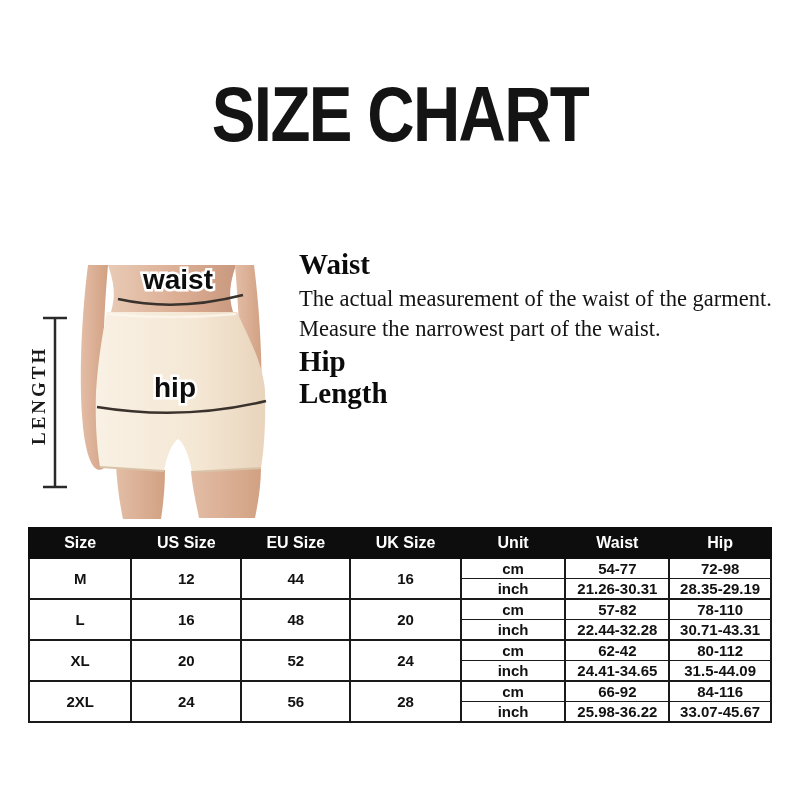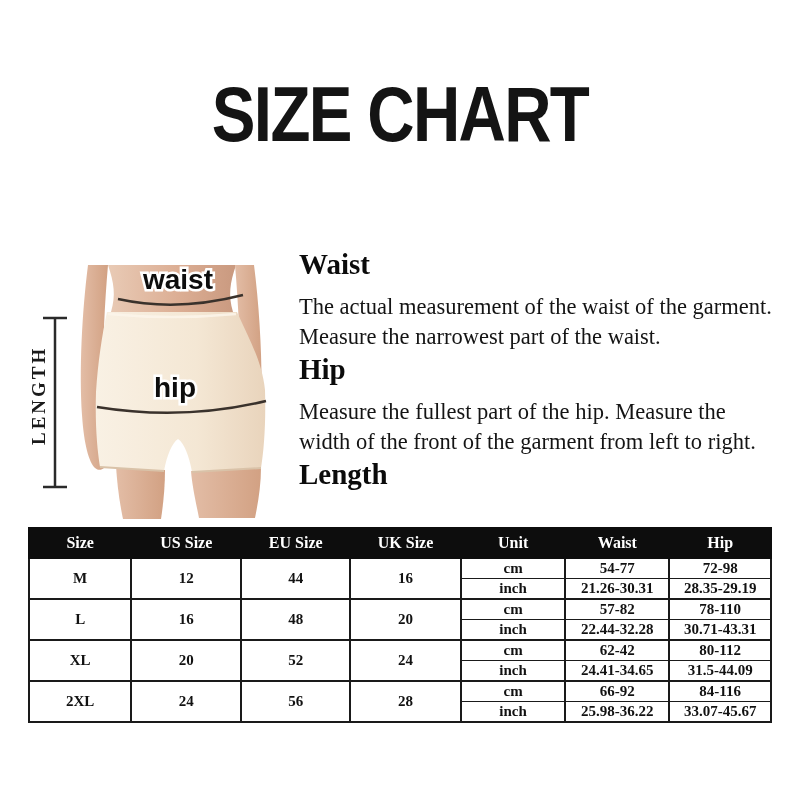--- a/index.html
+++ b/index.html
@@ -16,28 +16,28 @@
   }
   
   .figure-wrap{position:absolute;left:15px;top:240px;width:292px;height:288px;}
   
   .desc{position:absolute;left:299px;top:248px;width:500px;}
   .desc h3{
     margin:0;font-family:"Liberation Serif", serif;font-weight:bold;
     font-size:29px;line-height:32px;color:#0b0b0b;
   }
   .desc p{
-    margin:12px 0 1px 0;font-family:"Liberation Serif", serif;font-weight:normal;
+    margin:4px 0 1px 0;font-family:"Liberation Serif", serif;font-weight:normal;
     font-size:22.5px;line-height:30px;color:#141414;white-space:pre-line;
   }
   
   .size-table-wrap{position:absolute;left:28px;top:527px;width:744px;}
   table.size-table{
     width:744px;border-collapse:collapse;table-layout:fixed;
-    font-family:Liberation Serif, serif;
+    font-family:Liberation Sans, sans-serif;
   }
   table.size-table th{
     background:#0d0d0d;color:#fff;font-weight:bold;font-size:16px;
     height:28px;padding:0;border:2px solid #0d0d0d;text-align:center;
   }
   table.size-table td{
     border:2px solid #1a1a1a;text-align:center;vertical-align:middle;
     font-weight:bold;font-size:15px;color:#121212;height:19px;
     padding:0;line-height:1;background:#fff;
   }
@@ -103,22 +103,20 @@
 </div>
 
 <div class="desc">
   <section>
     <h3>Waist</h3>
     <p>The actual measurement of the waist of the garment.
 Measure the narrowest part of the waist.</p>
   </section>
   <section>
     <h3>Hip</h3>
-    <p>Measure the fullest part of the  hip. Measure the
-width of the front of the garment from left to right.</p>
   </section>
   <section>
     <h3>Length</h3>
   </section>
 </div>
 
 <div class="size-table-wrap">
   <table class="size-table">
     <colgroup>
       <col style="width:13.8%">

